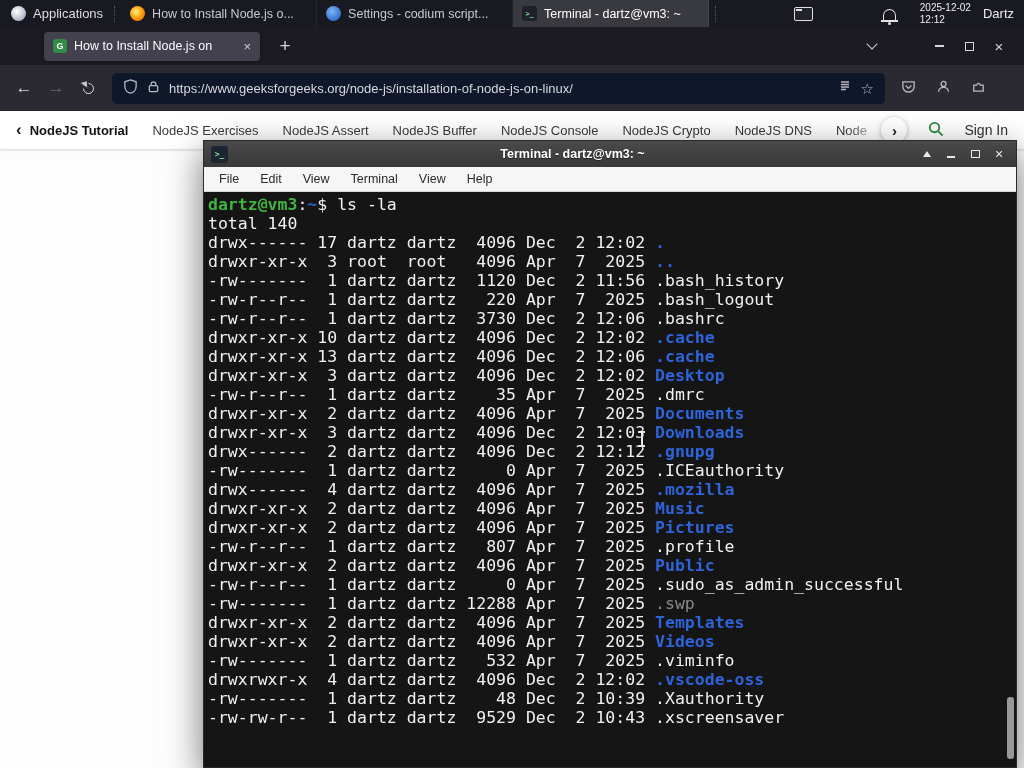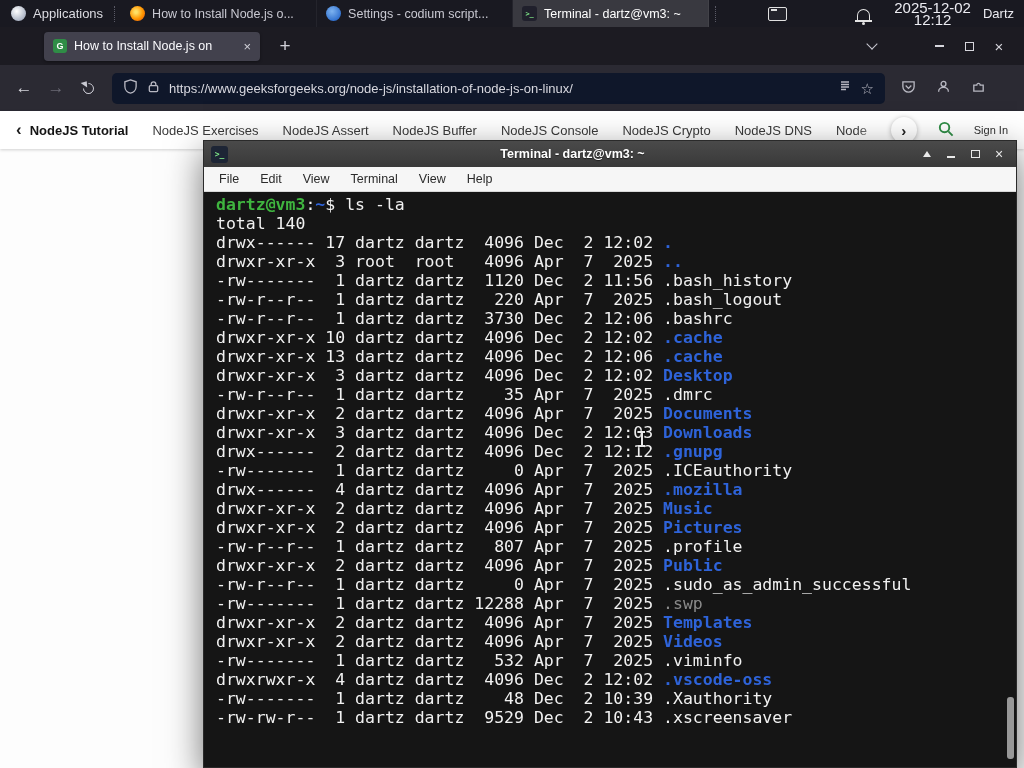--- a/index.html
+++ b/index.html
@@ -29,21 +29,21 @@
     font: 700 7px "DejaVu Sans Mono", monospace; display: flex; align-items: center; justify-content: center; }
   .panel-spacer { flex: 1; }
   .tray-term { width: 19px; height: 14px; border: 1.5px solid #e0e0e0; border-radius: 2px;
     background: #23232b; position: relative; }
   .tray-term::after { content: ''; position: absolute; top: 1.5px; left: 1.5px; width: 6px; height: 2px; background: #e0e0e0; }
   .bell { position: relative; width: 13px; height: 11px; border: 1.6px solid #e4e4e4; border-bottom: none;
     border-radius: 7px 7px 0 0; margin: 2px 12px 0 70px; }
   .bell::after { content: ''; position: absolute; left: -3px; right: -3px; bottom: -1.5px; height: 1.6px; background: #e4e4e4; }
   .bell::before { content: ''; position: absolute; left: 50%; bottom: -4.5px; width: 3px; height: 3px;
     margin-left: -1.5px; border-radius: 50%; background: #e4e4e4; }
-  .clock { font-size: 15px; line-height: 11.5px; text-align: center; color: #ececf2; margin: 0 12px 0 12px; }
+  .clock { font-size: 10px; line-height: 11.5px; text-align: left; color: #ececf2; margin: 0 12px 0 12px; }
   .panel-user { font-size: 13px; margin-right: 2px; color: #ececf2; }
 
   
   .browser { position: absolute; top: 27px; left: 0; right: 0; bottom: 0; background: #fdfdfd; z-index: 10; }
   .tabbar { height: 38px; background: #1c1b22; display: flex; align-items: center; padding: 0 10px; }
   .tab { margin-left: 34px; width: 216px; height: 29px; background: #42414d; border-radius: 4px;
     display: flex; align-items: center; gap: 7px; padding: 0 9px; color: #fbfbfe;
     box-shadow: 0 1px 3px rgba(0,0,0,.4); }
   .favicon { width: 14px; height: 14px; flex: 0 0 14px; border-radius: 3px; background: #2f8d46;
     color: #fff; font: 700 9px "Liberation Sans", sans-serif; display: flex; align-items: center; justify-content: center; }
@@ -82,21 +82,21 @@
   .back-chev { font-size: 17px; font-weight: 700; color: #1d1d1d; margin-right: -16px; }
   .site-nav-items { display: flex; align-items: center; gap: 24px; overflow: hidden; }
   .navitem { white-space: nowrap; }
   .navitem.current { font-weight: 700; color: #141414; }
   .gfg-right { position: absolute; right: 0; top: 0; height: 100%; display: flex; align-items: center;
     gap: 20px; padding: 0 16px 0 36px;
     background: linear-gradient(90deg, rgba(255,255,255,0), #fff 22%); }
   .circle-btn { width: 26px; height: 26px; border-radius: 50%; background: #fff;
     box-shadow: 0 1px 5px rgba(0,0,0,.3); display: flex; align-items: center; justify-content: center;
     font-size: 15px; font-weight: 700; color: #222; }
-  .signin { font-size: 11px; color: #2f2f2f; }
+  .signin { font-size: 14px; color: #2f2f2f; }
   .page { height: calc(100% - 122px); background: #fdfdfd; }
 
   
   .terminal { position: absolute; left: 203px; top: 140px; width: 814px; height: 628px; z-index: 40;
     display: flex; flex-direction: column; box-shadow: 0 12px 34px rgba(0,0,0,.55); border: 1px solid #2a2a2a; }
   .t-titlebar { height: 26px; background: linear-gradient(#4a4a4a, #393939); display: flex;
     align-items: center; padding: 0 7px; gap: 8px; flex: 0 0 26px; }
   .t-icon { width: 17px; height: 17px; border-radius: 3px; background: #1d2535; color: #7ee787;
     font: 700 8px "DejaVu Sans Mono", monospace; display: flex; align-items: center; justify-content: center; }
   .t-title { flex: 1; text-align: center; color: #fff; font-size: 12.5px; font-weight: 700;
@@ -105,21 +105,21 @@
   .t-btn { width: 20px; height: 20px; display: flex; align-items: center; justify-content: center; color: #e9e9e9; }
   .sh-tri { width: 0; height: 0; border-left: 4.5px solid transparent; border-right: 4.5px solid transparent;
     border-bottom: 6px solid #e9e9e9; }
   .sh-min { width: 8px; height: 2px; background: #e9e9e9; margin-top: 6px; }
   .sh-max { width: 9px; height: 8px; border: 1.5px solid #e9e9e9; }
   .t-close-glyph { font-size: 14px; line-height: 1; }
   .t-menubar { height: 25px; background: #f6f6f6; border-bottom: 1px solid #d8d8d8; display: flex;
     align-items: center; gap: 21px; padding: 0 15px; font-size: 12.5px; color: #2b2b2b; flex: 0 0 25px; }
   .t-screen { flex: 1; background: #151515; position: relative; overflow: hidden;
     font-family: "DejaVu Sans Mono", monospace; font-size: 16.5px; line-height: 19px;
-    color: #f1f1f1; padding: 3px 0 0 12px; }
+    color: #f1f1f1; padding: 3px 0 0 4px; }
   .tline { white-space: pre; }
   .p-user { color: var(--prompt-user-green, #3fb53f); font-weight: 700; }
   .p-path { color: var(--prompt-path-blue, #2e63d9); font-weight: 700; }
   .n-dir { color: var(--terminal-dir, #2e63d9); font-weight: 700; }
   .n-dim { color: var(--terminal-dim, #8a8a8a); }
   .n-file { color: inherit; }
   .t-scrollthumb { position: absolute; right: 2px; bottom: 8px; width: 7px; height: 62px;
     border-radius: 3px; background: #a6a6a6; opacity: .9; }
   .ibeam { position: absolute; left: 433px; top: 239px; width: 9px; height: 16px;
     background:

